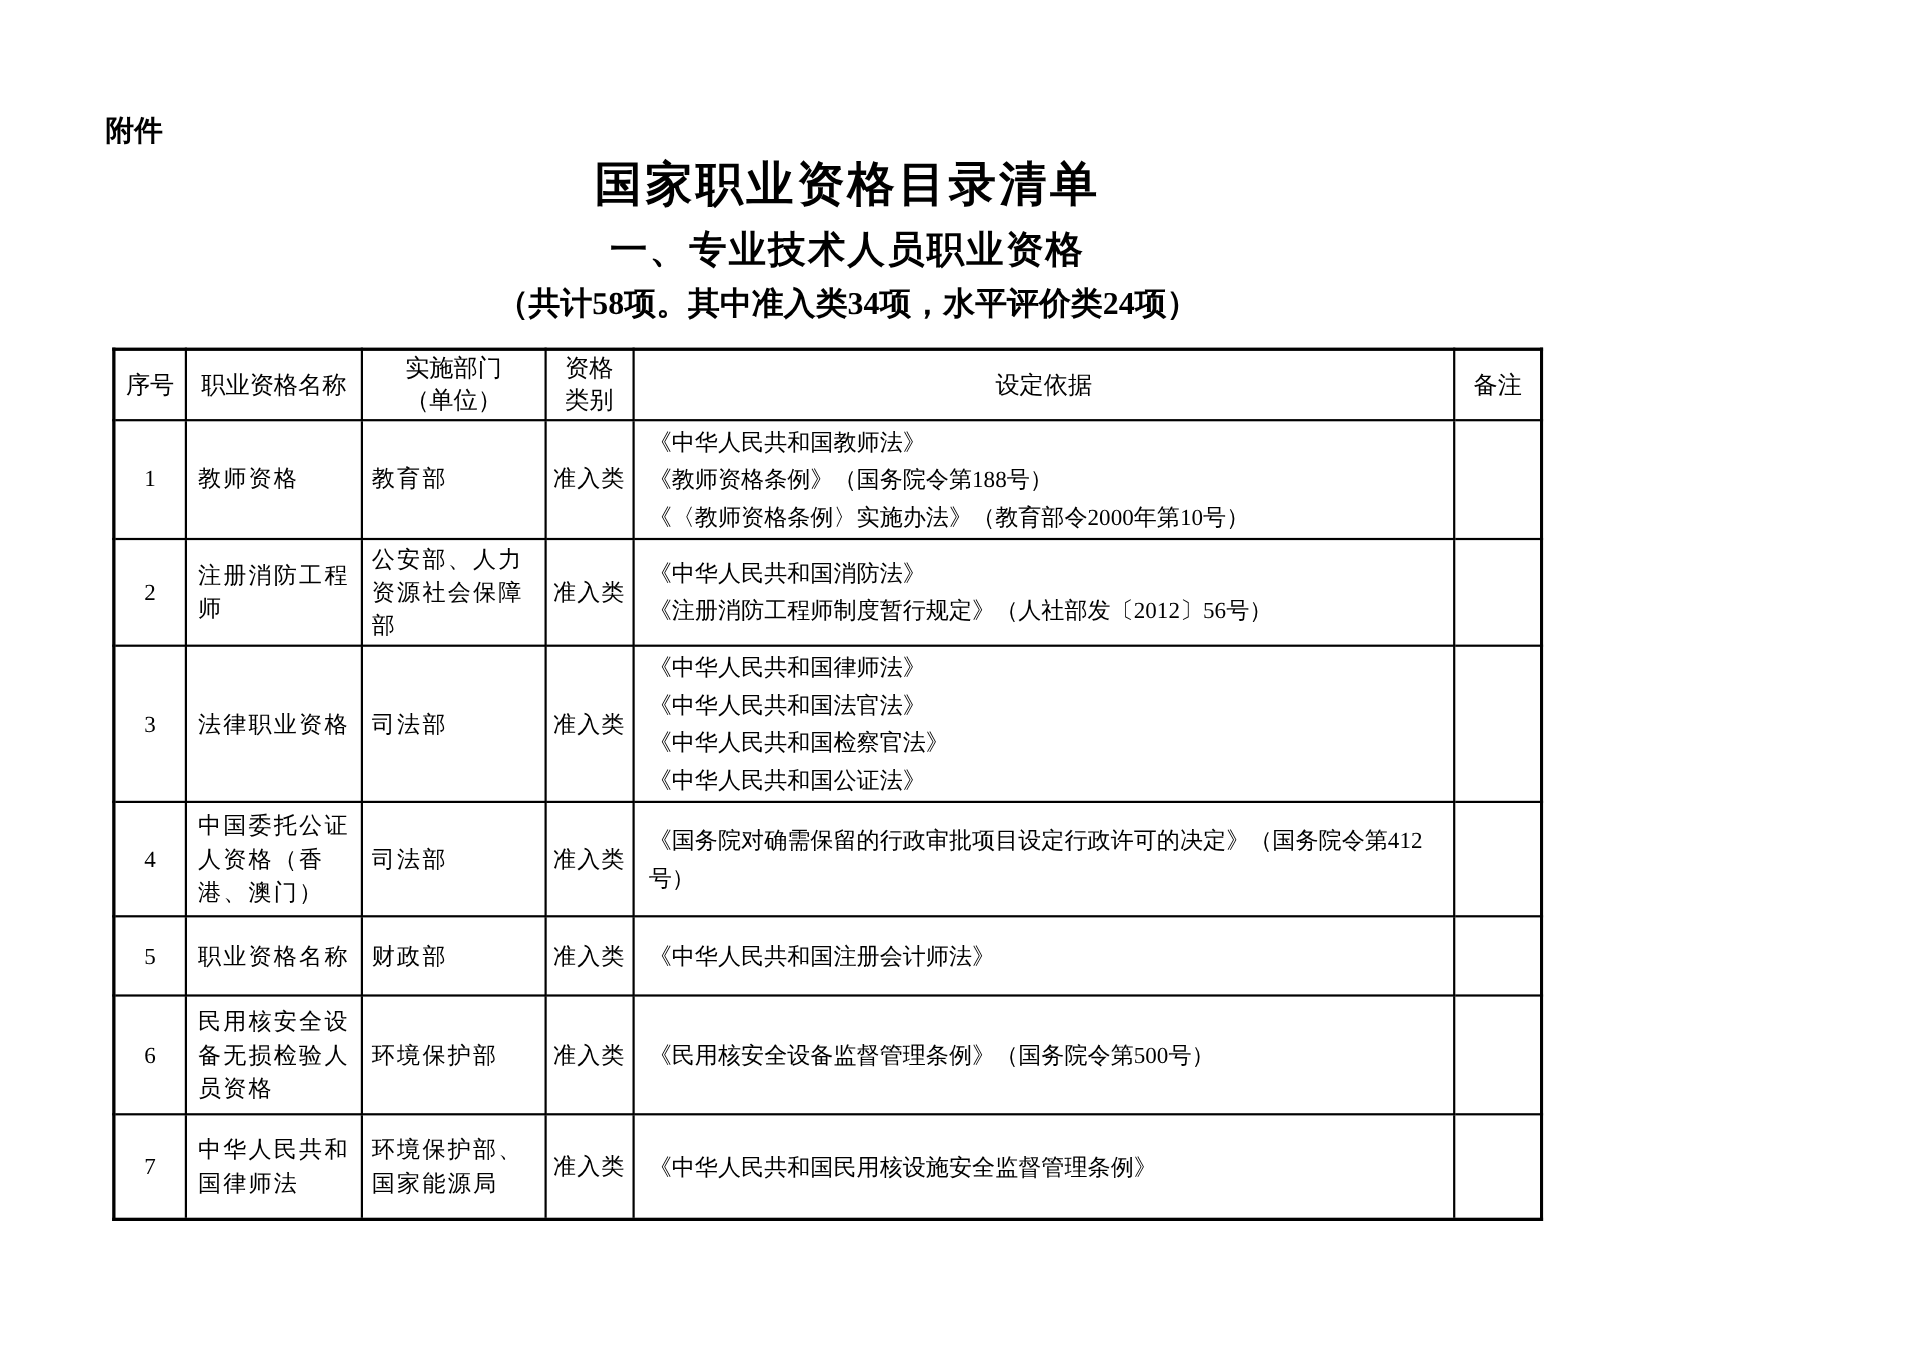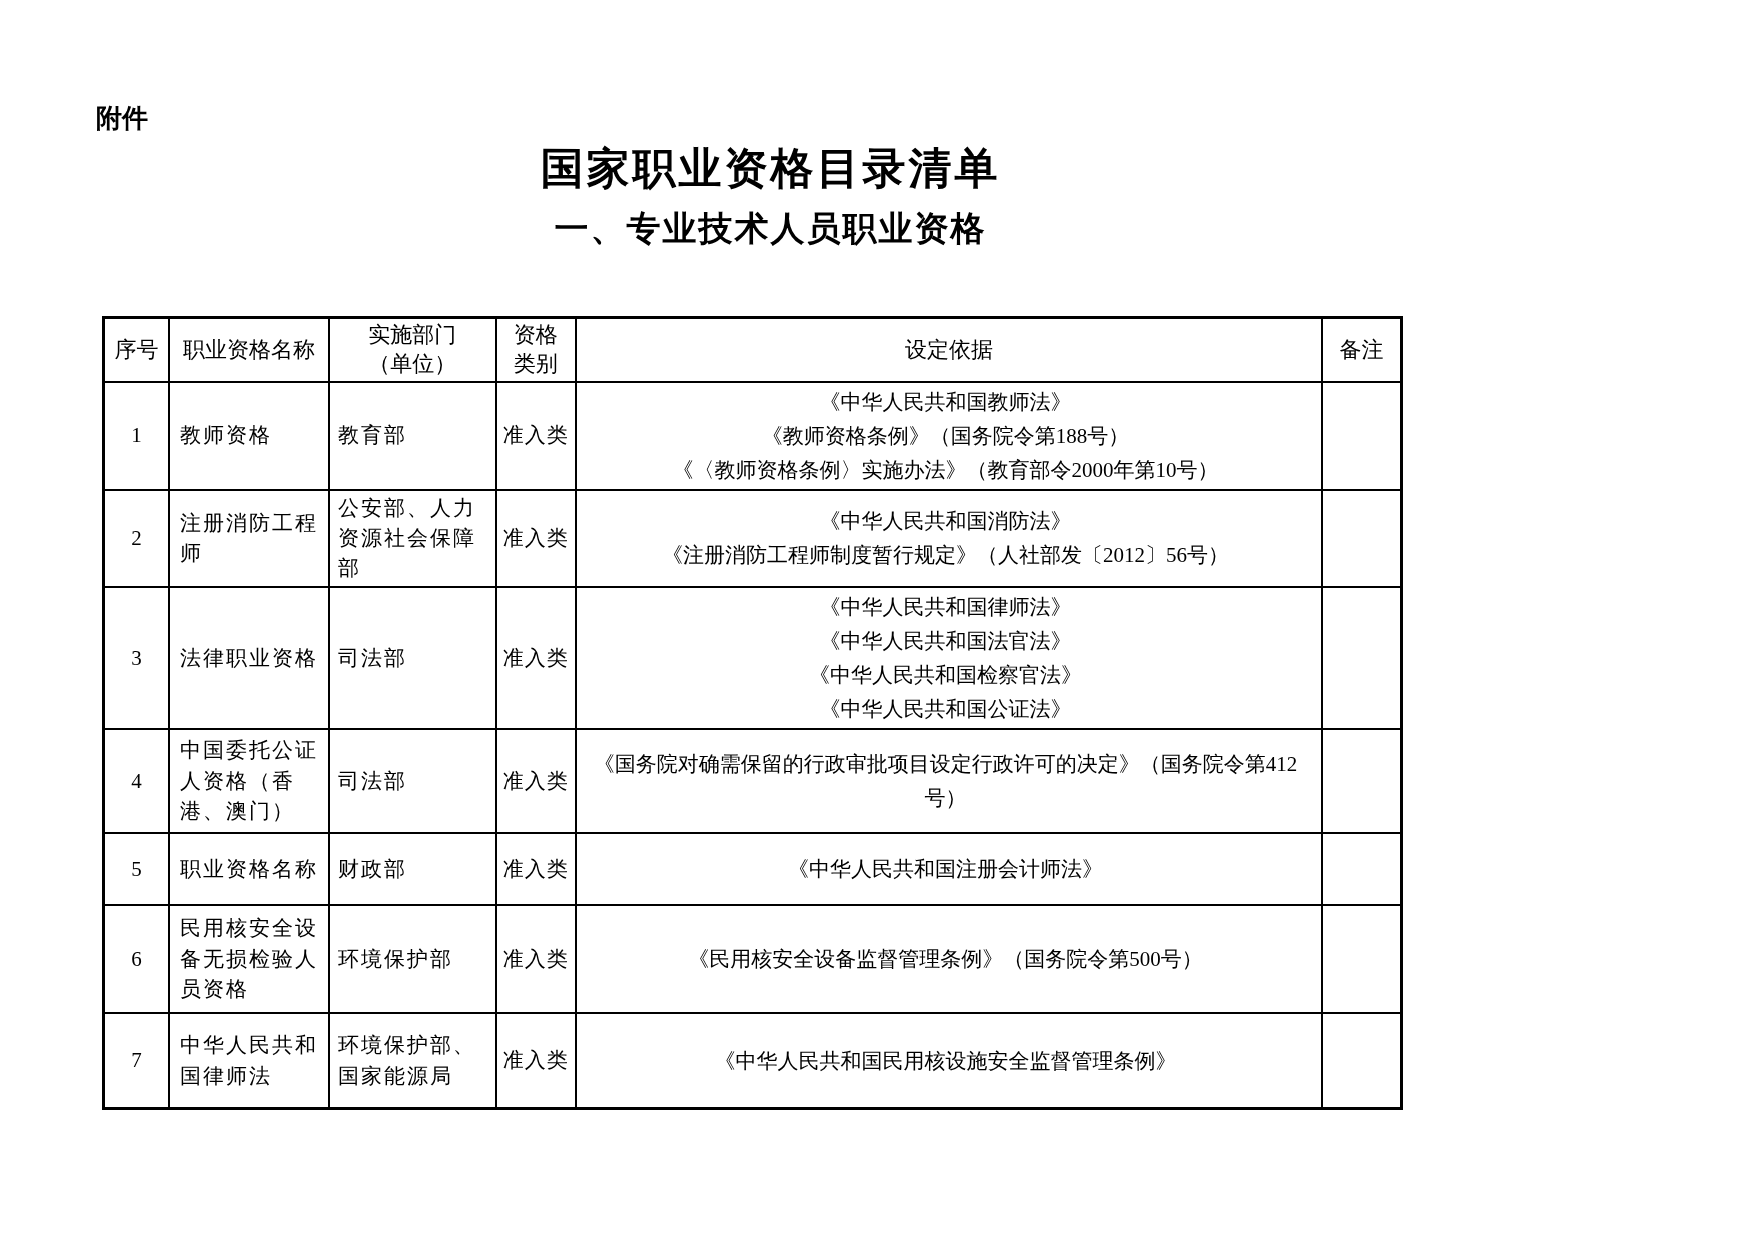--- a/index.html
+++ b/index.html
@@ -22,21 +22,21 @@
     text-align: center;
   }
   .title {
     font-size: 43px; font-weight: 700; letter-spacing: 3px;
     line-height: 1.25;
     font-family: "Liberation Serif", "DejaVu Serif", serif;
   }
   .subtitle {
     margin-top: 12px;
     font-size: 34px; font-weight: 700; letter-spacing: 2px;
-    font-family: Liberation Sans, sans-serif;
+    font-family: Liberation Serif, serif;
     line-height: 1.2;
   }
   .count-note {
     margin-top: 10px;
     font-size: 29px; font-weight: 700;
     font-family: "Liberation Serif", "DejaVu Serif", serif;
     line-height: 1.2;
   }
 
   table.qual-table {
@@ -63,34 +63,35 @@
   .qual-table tbody tr:nth-child(3) { height: 120px; }
   .qual-table tbody tr:nth-child(4) { height: 104px; }
   .qual-table tbody tr:nth-child(5) { height: 72px;  }
   .qual-table tbody tr:nth-child(6) { height: 108px; }
   .qual-table tbody tr:nth-child(7) { height: 96px;  }
 
   td.c-index    { text-align: center; }
   td.c-name     { letter-spacing: 2px; padding: 2px 10px; }
   td.c-dept     { text-align: left; letter-spacing: 2px; padding: 2px 8px;  }
   td.c-cat      { text-align: right; letter-spacing: 1px; }
-  td.c-basis    { text-align: center; padding-left: 13px; padding-right: 20px; }
+  td.c-basis    { text-align: left; padding-left: 13px; padding-right: 20px; }
   td.c-remark   { text-align: center; }
   .basis-line   { line-height: 34px; }
 </style>
 </head>
 <body>
 
 <div class="page">
 
   <div class="attachment">附件</div>
 
   <div class="headings">
     <div class="title">国家职业资格目录清单</div>
     <div class="subtitle">一、专业技术人员职业资格</div>
+    <div class="count-note">（共计58项。其中准入类34项，水平评价类24项）</div>
   </div>
 
   <table class="qual-table">
     <colgroup>
       <col style="width:72px">
       <col style="width:181px">
       <col style="width:190px">
       <col style="width:90px">
       <col style="width:889px">
       <col style="width:89px">

